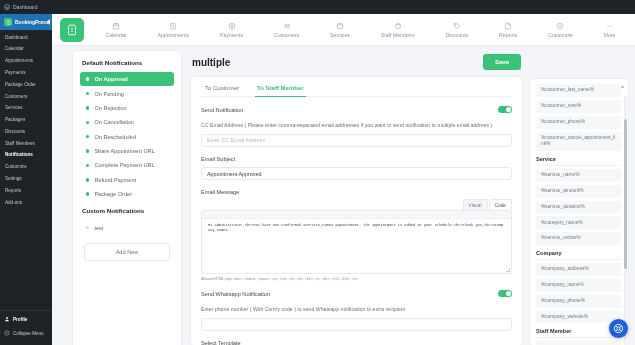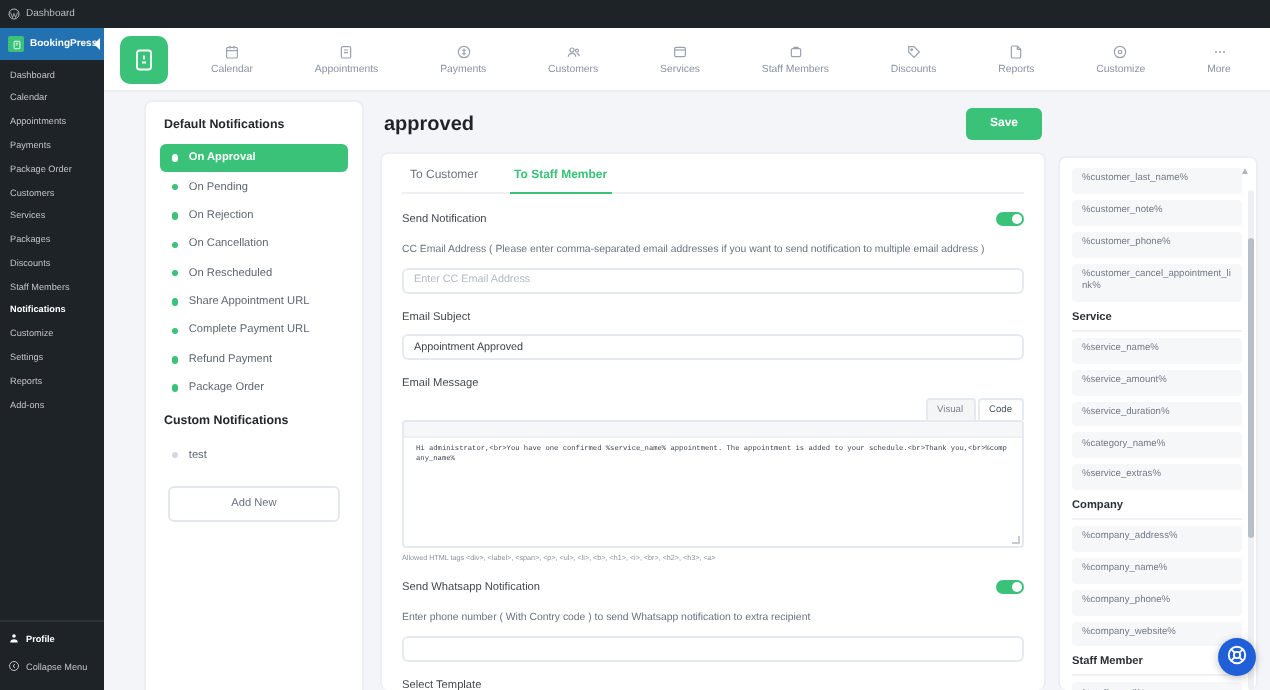--- a/index.html
+++ b/index.html
@@ -422,21 +422,21 @@
           <div class="notif-heading second">Custom Notifications</div>
           <div class="notif-item muted">
             <span class="dot"></span>
             <span>test</span>
           </div>
           <div class="addnew-btn">Add New</div>
         </div>
 
         <div class="form-col">
           <div class="form-head">
-            <div class="form-title">approved</div>
+            <div class="form-title">multiple</div>
             <button class="save-btn">Save</button>
           </div>
 
           <div class="form-card">
             <div class="tabs">
               <div class="tab">To Customer</div>
               <div class="tab active">To Staff Member</div>
             </div>
 
             <div class="field">

